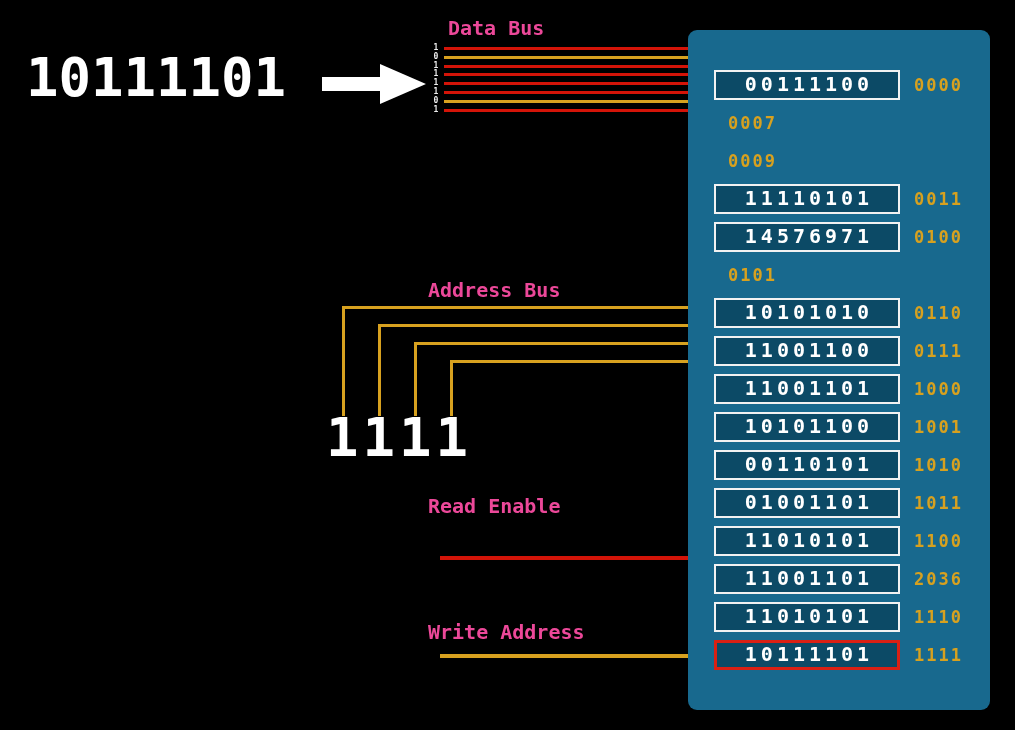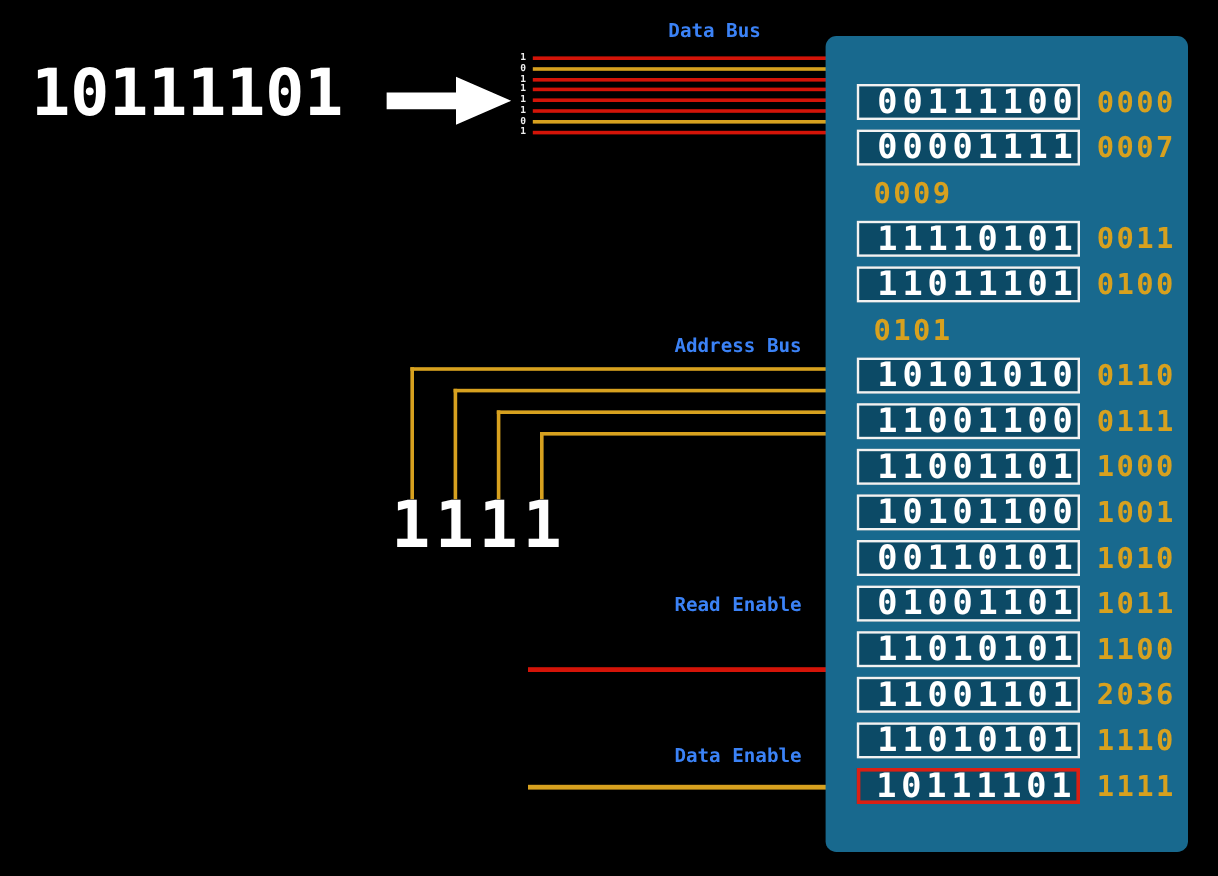--- a/index.html
+++ b/index.html
@@ -27,24 +27,24 @@
     font-size: 54px;
     font-weight: bold;
     color: #ffffff;
     letter-spacing: 4px;
     white-space: nowrap;
   }
 
   
   .label {
     position: absolute;
-    color: #3b82f6;
-    font-size: 16px;
-    font-weight: bold;
-    text-align: right;
+    color: #ec4899;
+    font-size: 20px;
+    font-weight: bold;
+    text-align: left;
     white-space: nowrap;
   }
   .data-bus-label   { left: 448px; top: 16px;  width: 186px; }
   .address-bus-label{ left: 428px; top: 278px; width: 240px; }
   .read-enable-label{ left: 428px; top: 494px; width: 240px; }
   .write-enable-label{ left: 428px; top: 620px; width: 240px; }
 
   
   .arrow { position: absolute; left: 322px; top: 62px; }
 
@@ -92,32 +92,32 @@
     border-radius: 9px;
   }
   .memory-rows { position: absolute; left: 26px; top: 40px; }
   .memory-row { display: flex; align-items: center; height: 30px; margin-bottom: 8px; }
   .memory-cell {
     box-sizing: border-box;
     width: 186px; height: 30px;
     border: 2px solid #f2f2f2;
     background: #0c4a66;
     color: #ffffff;
-    font-size: 28px;
+    font-size: 20px;
     font-weight: bold;
     letter-spacing: 4px;
     padding-left: 4px;
-    text-align: right;
+    text-align: center;
     line-height: 25px;
   }
   .memory-cell.highlighted { border: 3px solid #da2014; line-height: 23px; }
   .memory-address {
     margin-left: 14px;
     color: #d7a11f;
-    font-size: 24px;
+    font-size: 17px;
     font-weight: bold;
     letter-spacing: 2px;
   }
 </style>
 </head>
 <body>
 
 <div class="stage">
 
   <div class="big-value">10111101</div>
@@ -154,46 +154,45 @@
   <div class="addr-seg h4"></div>
   <div class="addr-seg v1"></div>
   <div class="addr-seg v2"></div>
   <div class="addr-seg v3"></div>
   <div class="addr-seg v4"></div>
   <div class="big-addr">1111</div>
 
   <div class="label read-enable-label">Read Enable</div>
   <div class="enable-line read-line"></div>
 
-  <div class="label write-enable-label">Data Enable</div>
+  <div class="label write-enable-label">Write Address</div>
   <div class="enable-line write-line"></div>
 
   <div class="memory-block">
     <div class="memory-rows">
   <div class="memory-row">
     <div class="memory-cell">00111100</div>
     <div class="memory-address">0000</div>
   </div>
 
   <div class="memory-row">
-    <div class="memory-cell">00001111</div>
     <div class="memory-address">0007</div>
   </div>
 
   <div class="memory-row">
     <div class="memory-address">0009</div>
   </div>
 
   <div class="memory-row">
     <div class="memory-cell">11110101</div>
     <div class="memory-address">0011</div>
   </div>
 
   <div class="memory-row">
-    <div class="memory-cell">11011101</div>
+    <div class="memory-cell">14576971</div>
     <div class="memory-address">0100</div>
   </div>
 
   <div class="memory-row">
     <div class="memory-address">0101</div>
   </div>
 
   <div class="memory-row">
     <div class="memory-cell">10101010</div>
     <div class="memory-address">0110</div>

